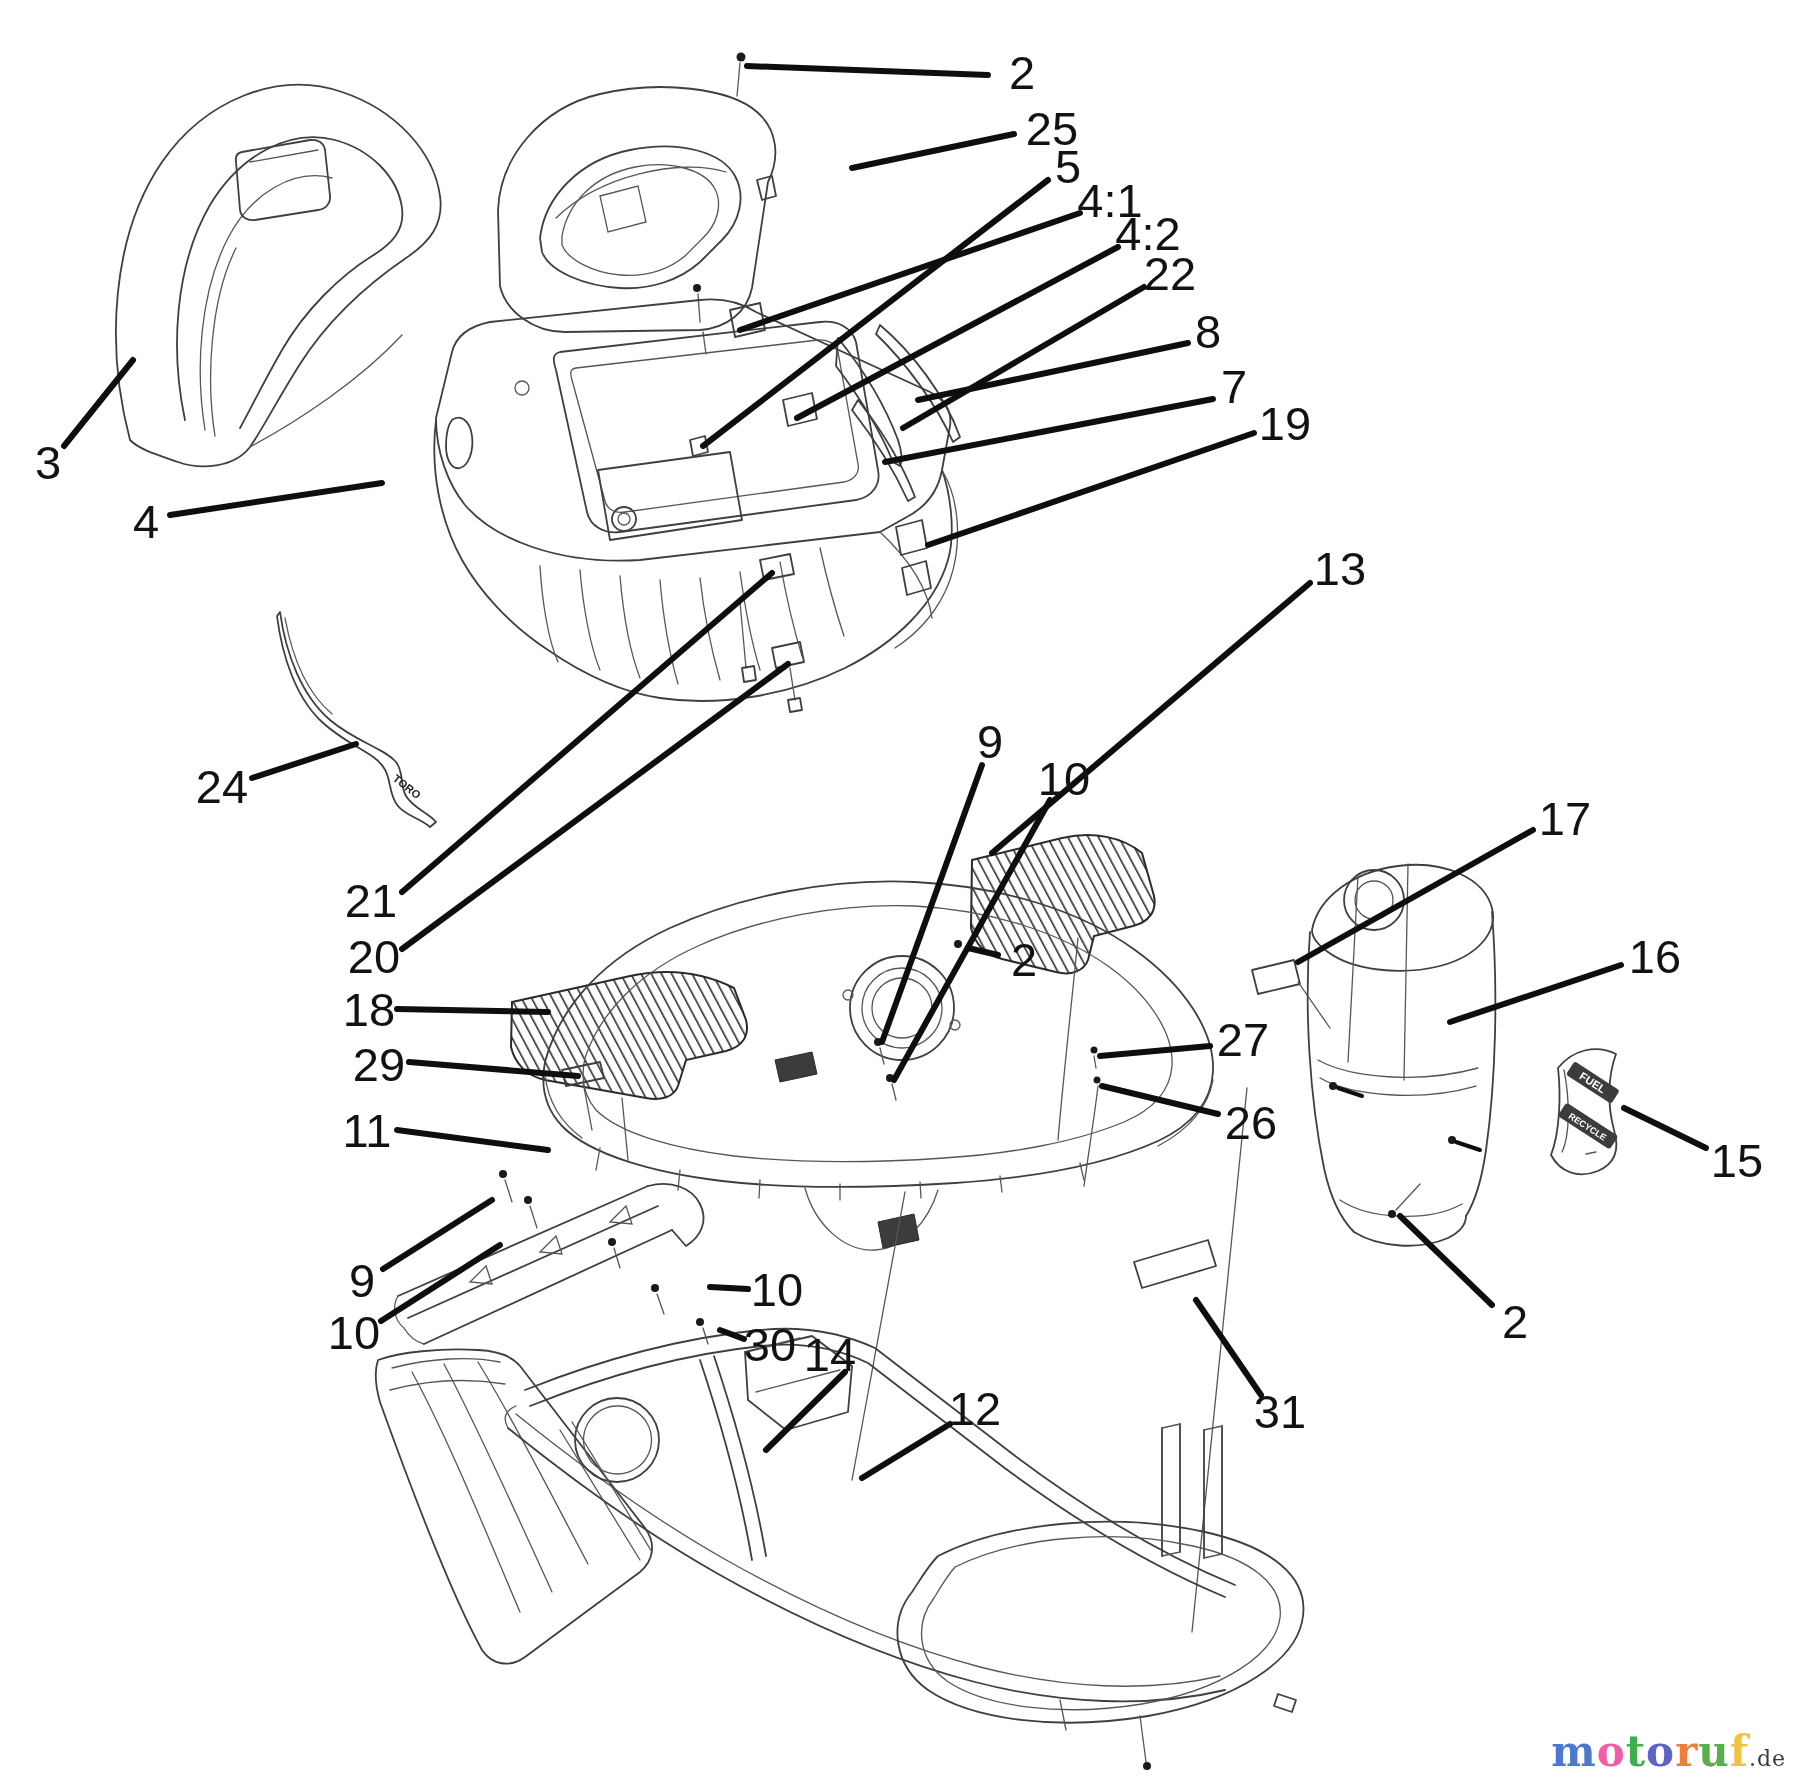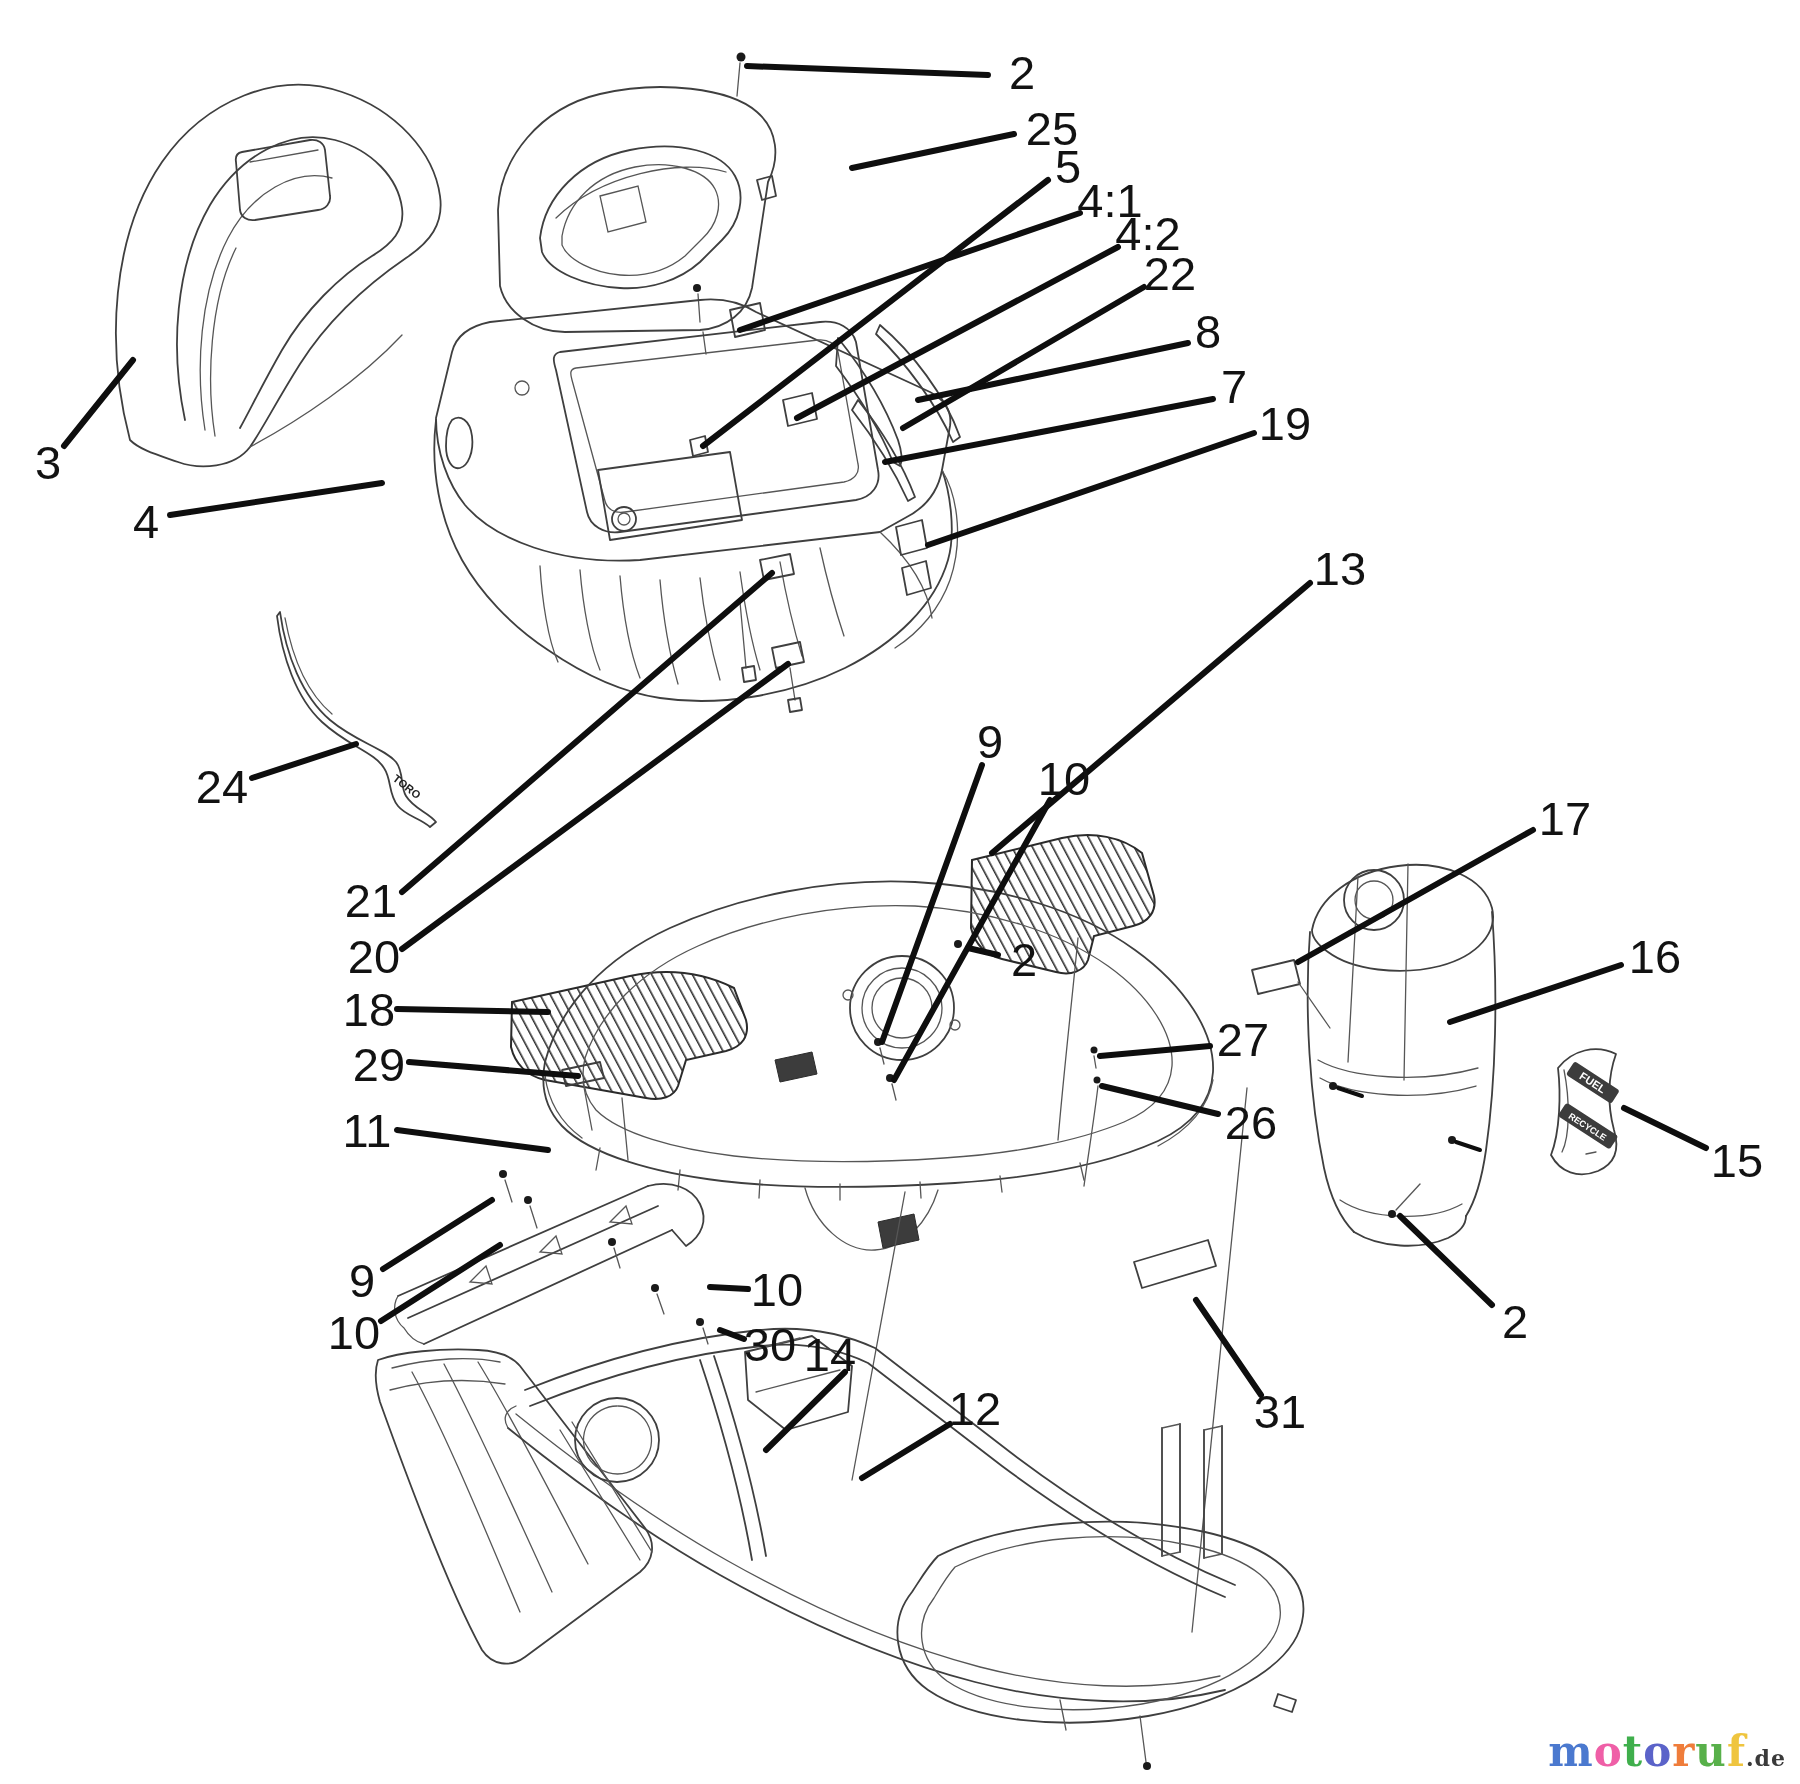--- a/index.html
+++ b/index.html
@@ -9,21 +9,21 @@
   .outline{fill:none;stroke:#3f3f3f;stroke-width:1.8;stroke-linecap:round;stroke-linejoin:round;}
   .thin{fill:none;stroke:#565656;stroke-width:1.3;stroke-linecap:round;}
   .leader{stroke:#0e0e0e;stroke-width:6;stroke-linecap:round;fill:none;}
   .callout{font-family:"Liberation Sans",sans-serif;font-size:47px;fill:#121212;}
   .pad{stroke:#2b2b2b;stroke-width:2;}
   .darkbit{fill:#3c3c3c;stroke:#2b2b2b;stroke-width:1;}
   .screwdot{fill:#1a1a1a;}
   .decaltext{font-family:"Liberation Sans",sans-serif;fill:#ffffff;font-weight:bold;}
   .stripmark{font-family:"Liberation Sans",sans-serif;fill:#222222;font-weight:bold;}
   #brand{position:absolute;right:14px;bottom:8px;font-family:"DejaVu Serif",serif;font-weight:bold;font-size:42px;letter-spacing:1px;}
-  #brand .suffix{font-size:22px;font-weight:bold;}
+  #brand .suffix{font-size:22px;font-weight:normal;}
 </style>
 </head>
 <body>
 
 <div id="stage">
 <svg width="1800" height="1784" viewBox="0 0 1800 1784">
   <defs>
     <pattern id="hatch" patternUnits="userSpaceOnUse" width="9" height="9" patternTransform="rotate(-28)">
       <line x1="0" y1="0" x2="0" y2="9" stroke="#2e2e2e" stroke-width="3.2"></line>
     </pattern>

